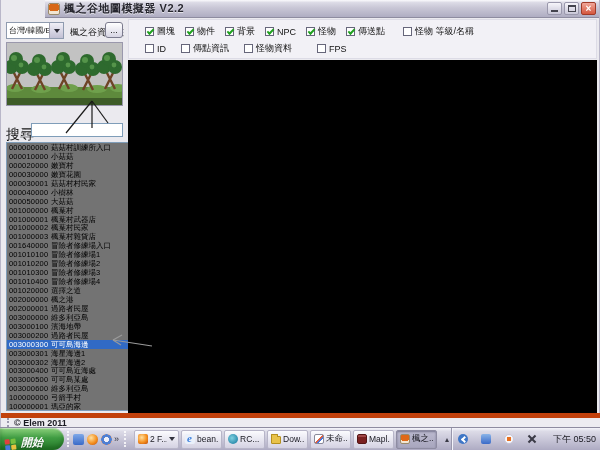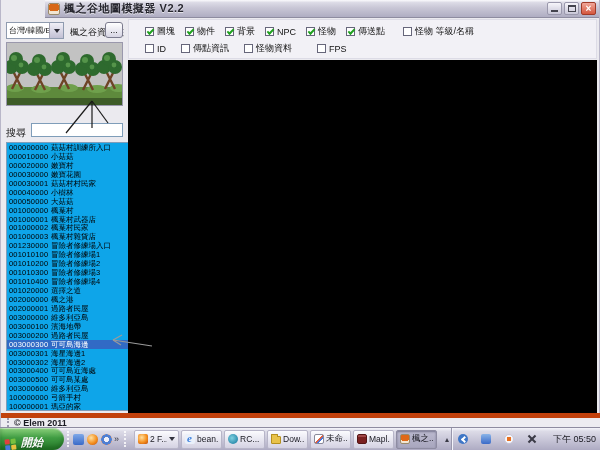--- a/index.html
+++ b/index.html
@@ -37,27 +37,27 @@
   .combo-arrow i { width:0; height:0; border-left:3px solid transparent; border-right:3px solid transparent; border-top:4px solid #2A2A34; }
   .folder-label { position:absolute; left:69px; top:8px; font-size:9px; color:#111; }
   .xp-btn { border:1px solid #7B7B8E; border-radius:3px;
     background:linear-gradient(180deg,#FFFFFF,#E9E8F0 55%,#D7D5E3); color:#111;
     display:flex; align-items:center; justify-content:center; }
   .browse-btn { position:absolute; left:104px; top:4px; width:18px; height:16px; font-size:9px; }
   .preview-box { position:absolute; left:5px; top:24px; width:117px; height:64px;
     border:1px solid #9A98AC; background:#C2C2C2; overflow:hidden; }
   .preview-box svg { display:block; }
   .load-btn { position:absolute; left:5px; top:90px; width:117px; height:15px; font-size:9px; font-weight:bold; }
-  .search-label { position:absolute; left:5px; top:108px; font-size:10px; color:#111; }
+  .search-label { position:absolute; left:5px; top:108px; font-size:14px; color:#111; }
   .search-input { position:absolute; left:30px; top:105px; width:92px; height:14px;
     border:1px solid #7F9DB9; background:#fff; font-size:9px; padding:0 2px; font-family:inherit; }
 
   
   .map-list { position:absolute; left:5px; top:124px; width:141px; height:269px;
-    border:1px solid #7F9DB9; background:#0ea5e9; overflow:hidden; }
+    border:1px solid #7F9DB9; background:#737373; overflow:hidden; }
   .list-rows { position:absolute; left:0; top:0; right:13px; bottom:0; overflow:hidden; }
   .lrow { height:8.95px; line-height:9px; font-size:7.5px; white-space:nowrap; padding-left:2px; color:#000; }
   .lrow .lid { display:inline-block; width:42px; letter-spacing:.2px; }
   .lrow.sel { background:#316AC5; color:#fff; }
   .vscroll { position:absolute; right:0; top:0; width:13px; bottom:0; background:#F1F0F7; border-left:1px solid #D8D7E2; }
   .sbtn { position:absolute; left:0; width:13px; height:12px; border:1px solid #B5B4C6; border-radius:1px;
     background:linear-gradient(180deg,#F8F8FC,#CFCEDE); display:flex; align-items:center; justify-content:center; }
   .sbtn.up { top:0; } .sbtn.down { bottom:0; }
   .tri-up { width:0; height:0; border-left:3px solid transparent; border-right:3px solid transparent; border-bottom:4px solid #2A2A34; }
   .tri-down { width:0; height:0; border-left:3px solid transparent; border-right:3px solid transparent; border-top:4px solid #2A2A34; }
@@ -235,21 +235,21 @@
             <div class="lrow"><span class="lid">000010000</span><span class="lname">小菇菇</span></div>
             <div class="lrow"><span class="lid">000020000</span><span class="lname">嫩寶村</span></div>
             <div class="lrow"><span class="lid">000030000</span><span class="lname">嫩寶花園</span></div>
             <div class="lrow"><span class="lid">000030001</span><span class="lname">菇菇村村民家</span></div>
             <div class="lrow"><span class="lid">000040000</span><span class="lname">小樹林</span></div>
             <div class="lrow"><span class="lid">000050000</span><span class="lname">大菇菇</span></div>
             <div class="lrow"><span class="lid">001000000</span><span class="lname">楓葉村</span></div>
             <div class="lrow"><span class="lid">001000001</span><span class="lname">楓葉村武器店</span></div>
             <div class="lrow"><span class="lid">001000002</span><span class="lname">楓葉村民家</span></div>
             <div class="lrow"><span class="lid">001000003</span><span class="lname">楓葉村雜貨店</span></div>
-            <div class="lrow"><span class="lid">001230000</span><span class="lname">冒險者修練場入口</span></div>
+            <div class="lrow"><span class="lid">001640000</span><span class="lname">冒險者修練場入口</span></div>
             <div class="lrow"><span class="lid">001010100</span><span class="lname">冒險者修練場1</span></div>
             <div class="lrow"><span class="lid">001010200</span><span class="lname">冒險者修練場2</span></div>
             <div class="lrow"><span class="lid">001010300</span><span class="lname">冒險者修練場3</span></div>
             <div class="lrow"><span class="lid">001010400</span><span class="lname">冒險者修練場4</span></div>
             <div class="lrow"><span class="lid">001020000</span><span class="lname">選擇之道</span></div>
             <div class="lrow"><span class="lid">002000000</span><span class="lname">楓之港</span></div>
             <div class="lrow"><span class="lid">002000001</span><span class="lname">過路者民屋</span></div>
             <div class="lrow"><span class="lid">003000000</span><span class="lname">維多利亞島</span></div>
             <div class="lrow"><span class="lid">003000100</span><span class="lname">濱海地帶</span></div>
             <div class="lrow"><span class="lid">003000200</span><span class="lname">過路者民屋</span></div>

